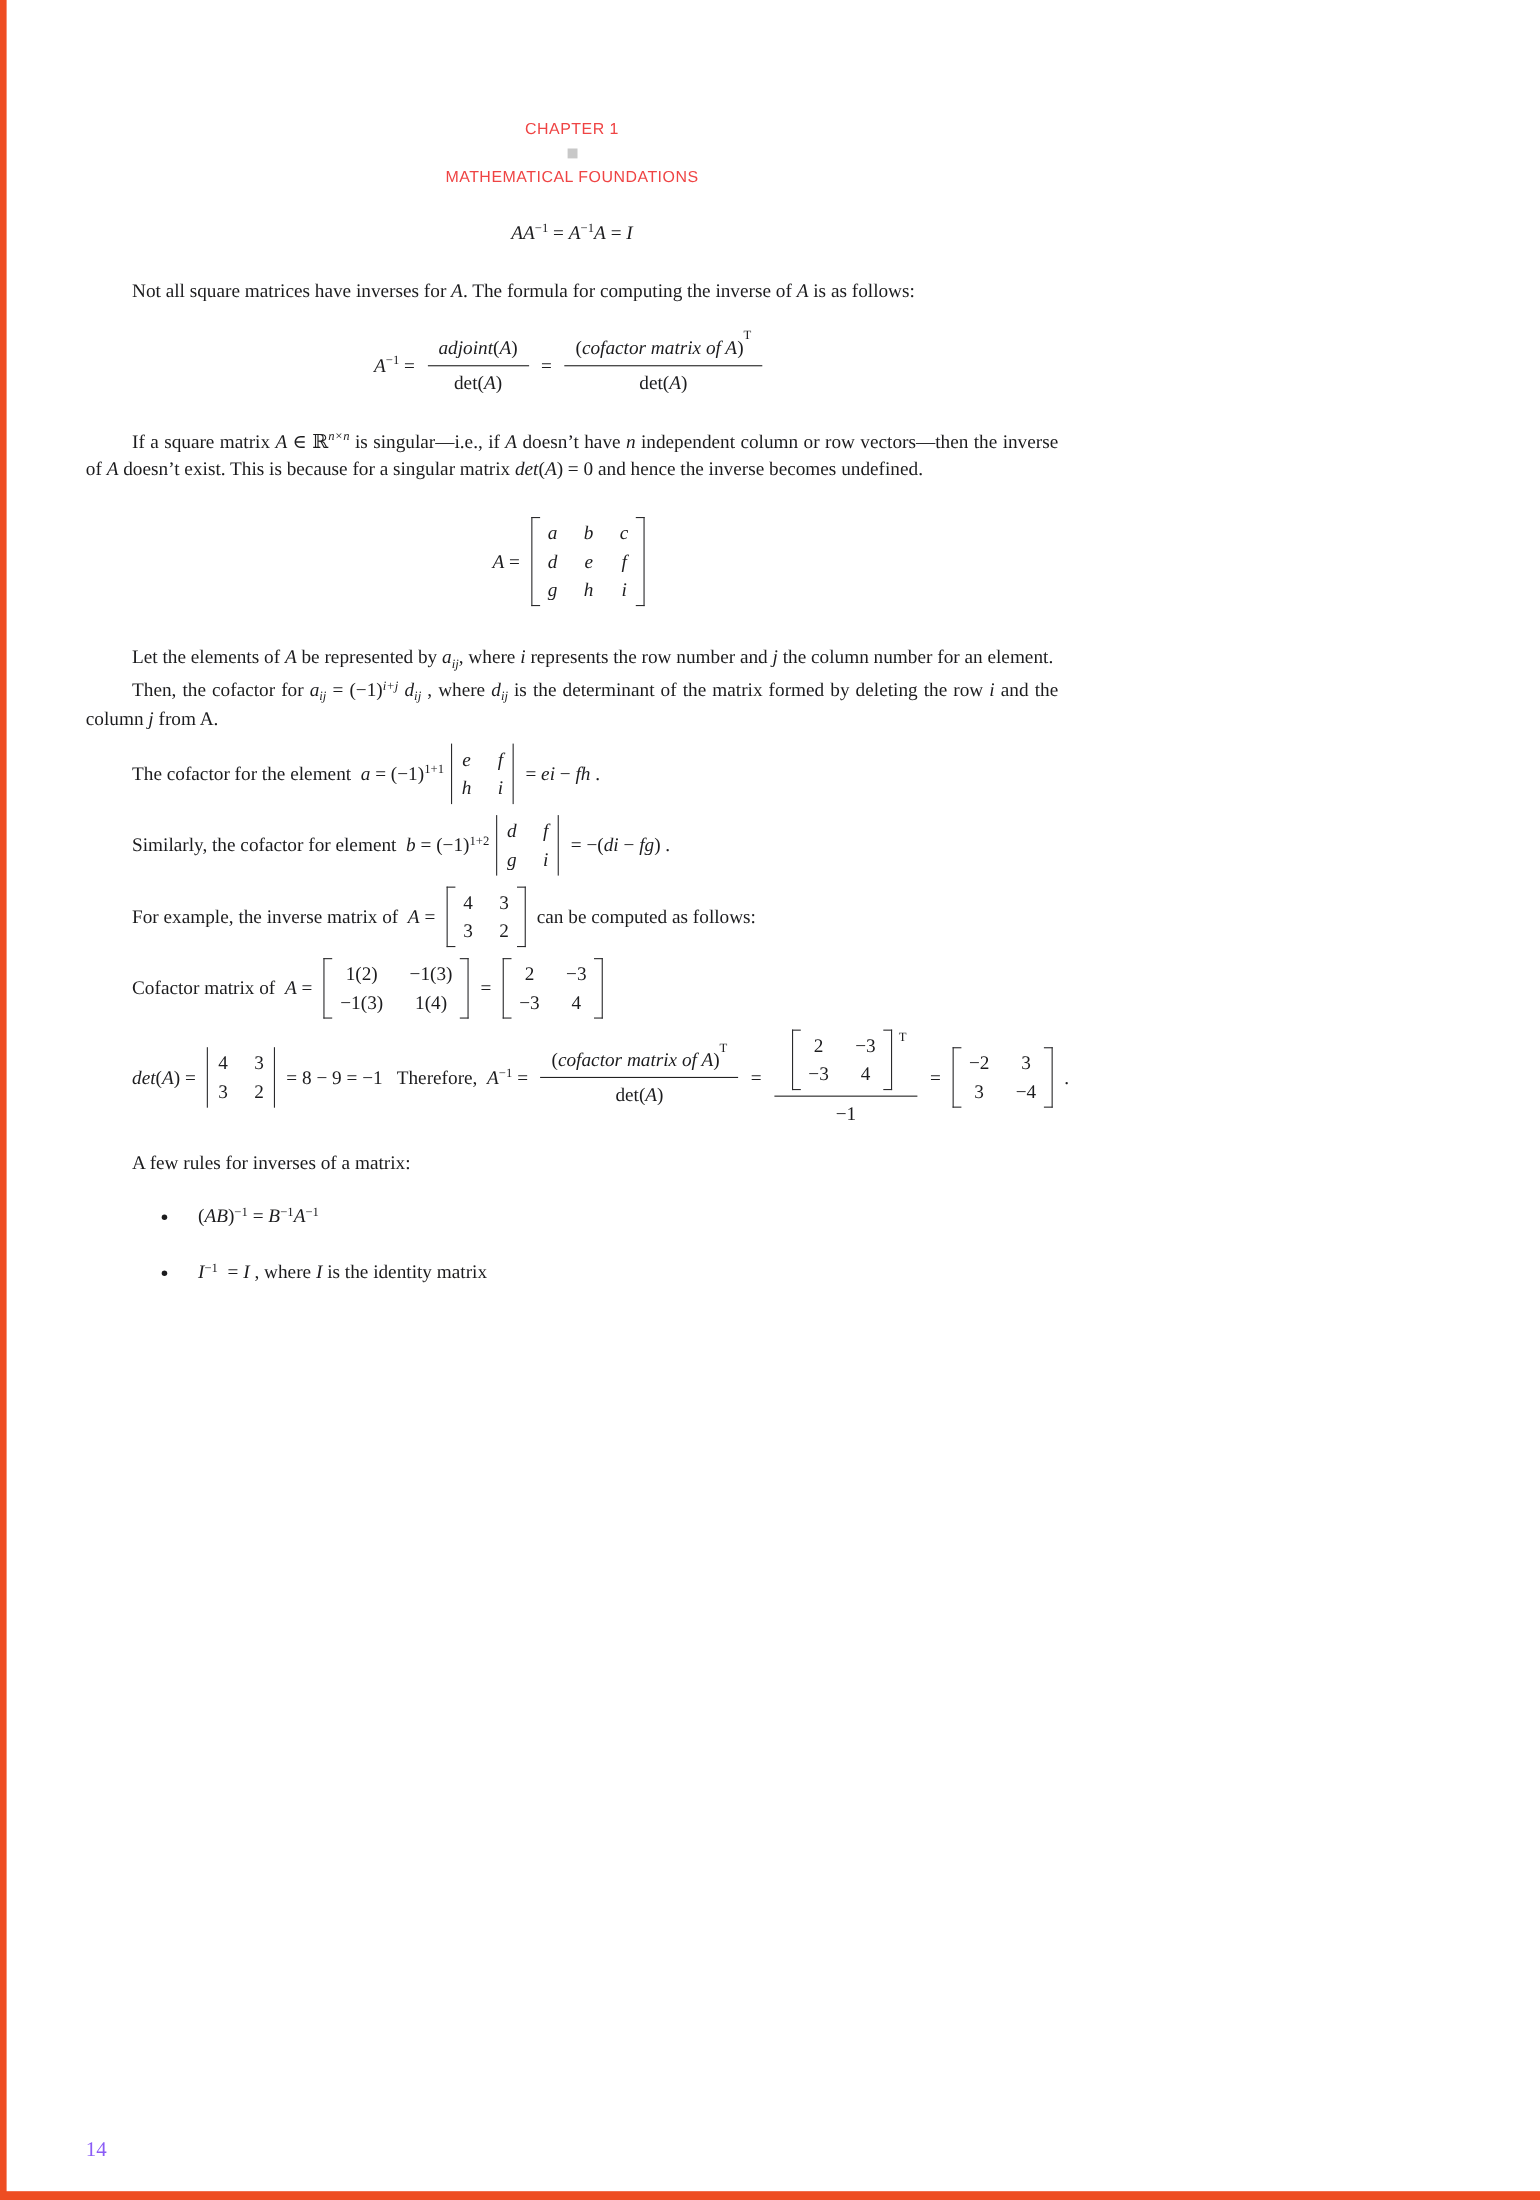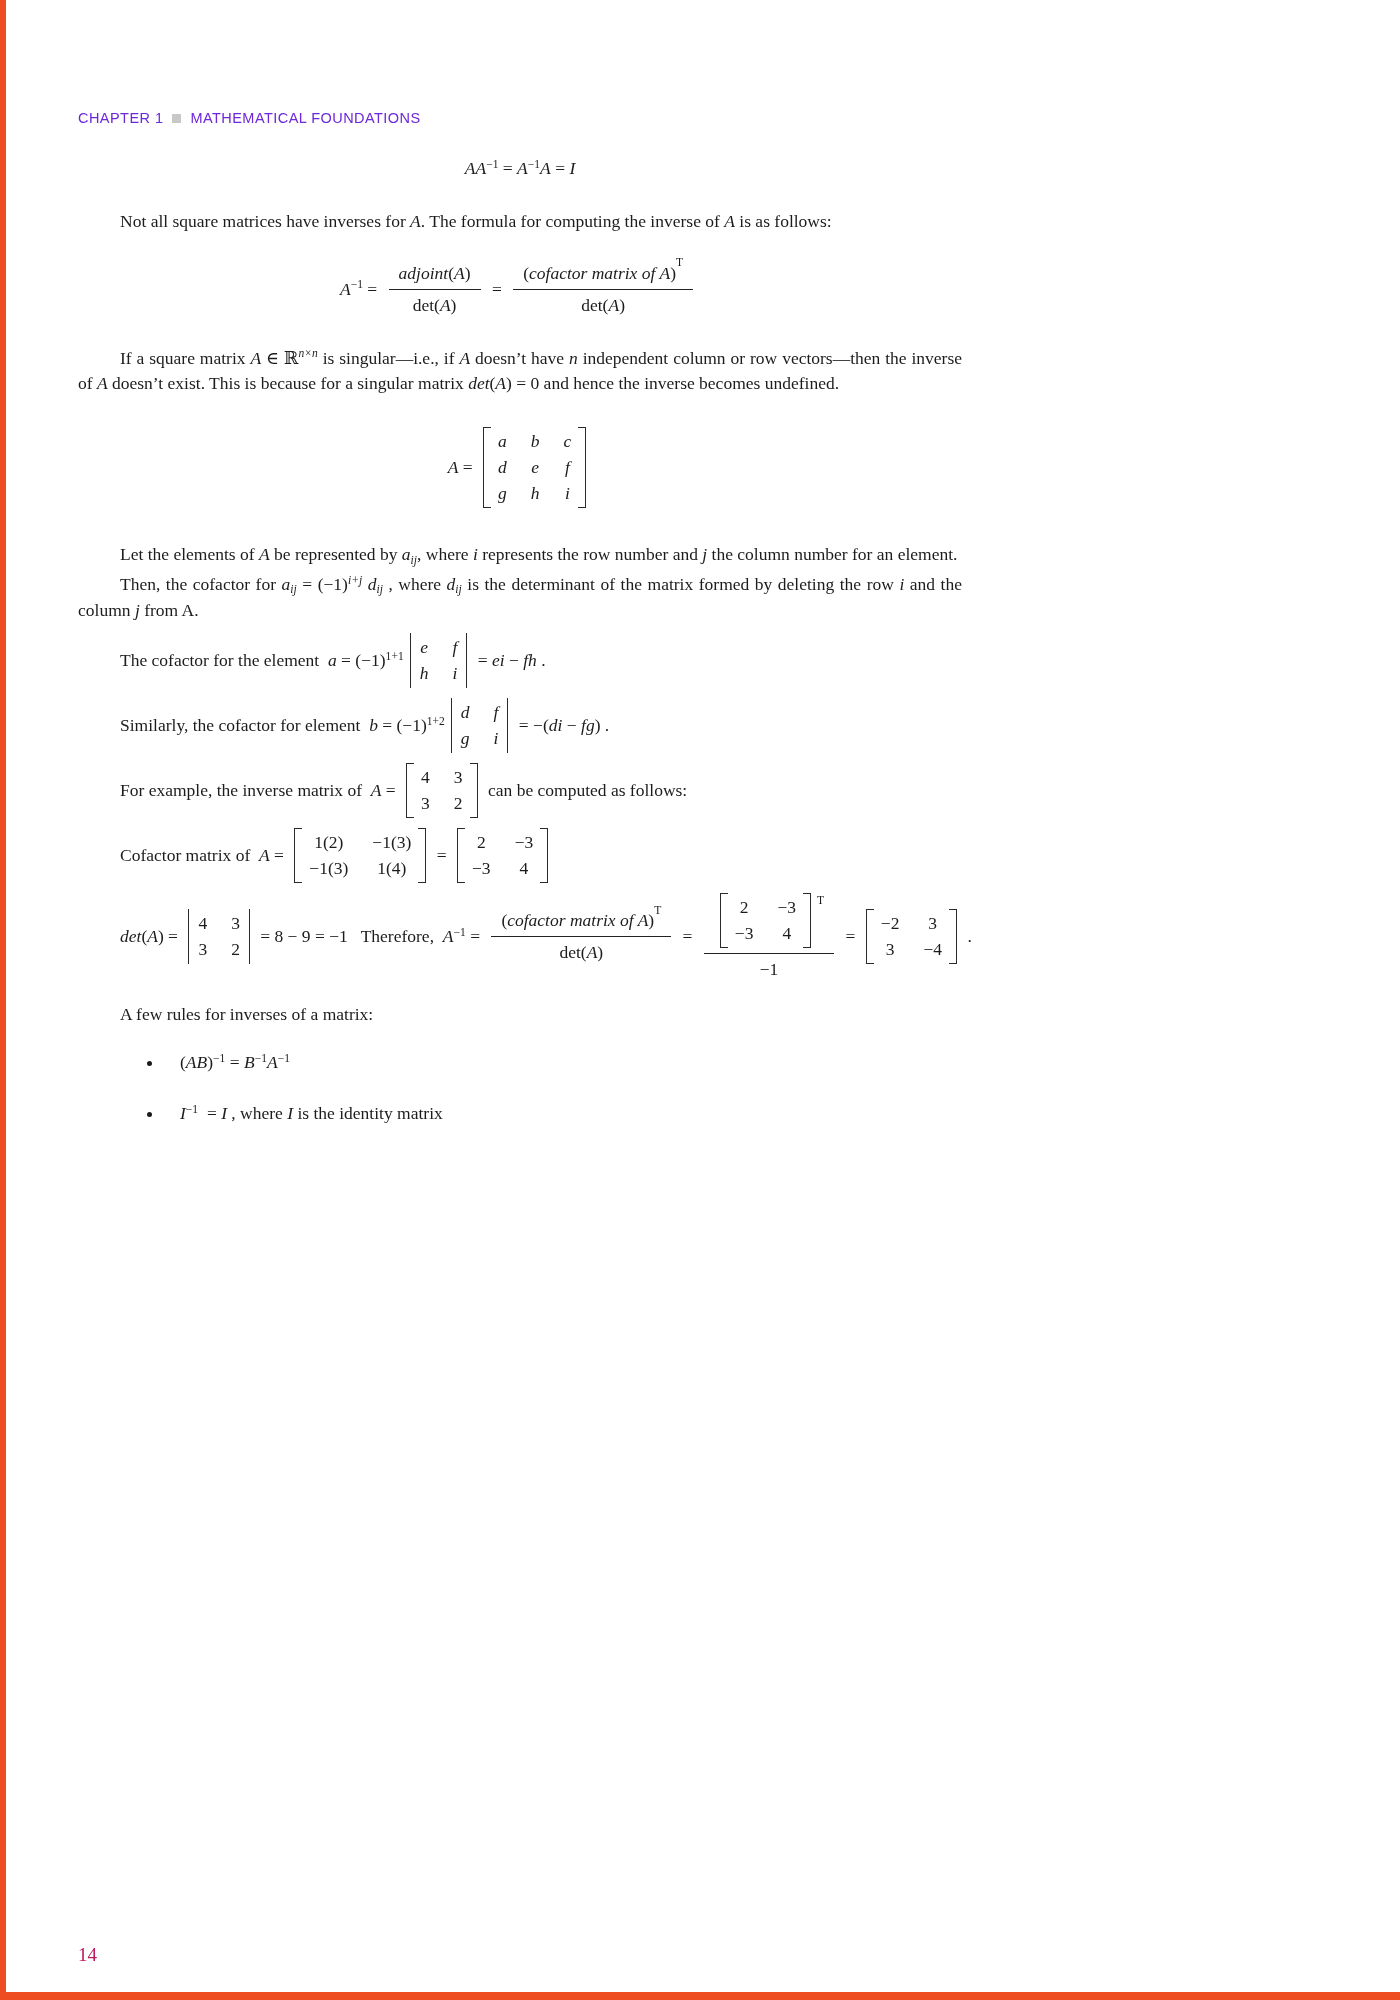--- a/index.html
+++ b/index.html
@@ -9,22 +9,22 @@
     font-family:"Liberation Serif","DejaVu Serif",serif;
     font-size:17.5px;
   }
   .accent-left{position:absolute;left:0;top:0;width:6px;height:2000px;background:var(--accent,#ee4d22);}
   .accent-bottom{position:absolute;left:0;top:1992px;width:1400px;height:8px;background:var(--accent,#ee4d22);}
 
   .page-inner{position:absolute;left:78px;top:110px;width:884px;}
 
   .running-head{
     font-family:"Liberation Sans","DejaVu Sans",sans-serif;
-    font-size:14.5px;letter-spacing:.45px;color:#6d28d9;
-    display:flex;align-items:center;gap:9px;font-weight:500;
+    font-size:14.5px;letter-spacing:.45px;color:#ef4444;
+    display:flex;align-items:center;gap:9px;font-weight:500;flex-direction:column;
   }
   .sq{width:9px;height:9px;background:#c8c8c8;display:inline-block;}
 
   .title{font-size:31px;font-weight:700;margin:28px 0 16px;letter-spacing:.2px;}
 
   p.body{margin:0 0 4px;line-height:1.47;text-align:justify;}
   .indent{text-indent:42px;}
 
   .seg-i{font-style:italic;}
   .seg-sup{font-size:66%;position:relative;top:-0.55em;}
@@ -53,21 +53,21 @@
   .m-italic .mcell{font-style:italic;}
 
   .msup{display:inline-flex;align-items:flex-start;}
   .msup>.seg-sup{top:0;margin-top:1px;}
 
   .wide{width:1080px;}
 
   .rules{list-style:disc;margin:24px 0 0;padding-left:86px;}
   .rules li{margin-bottom:30px;padding-left:16px;white-space:pre;}
 
-  .page-number{position:absolute;left:78px;top:1944px;font-size:19px;color:#be185d;}
+  .page-number{position:absolute;left:78px;top:1944px;font-size:19px;color:#8b5cf6;}
 </style>
 </head>
 <body>
 
 <div class="accent-left"></div>
 <div class="accent-bottom"></div>
 
 <div class="page-inner">
 
   <div class="running-head">

